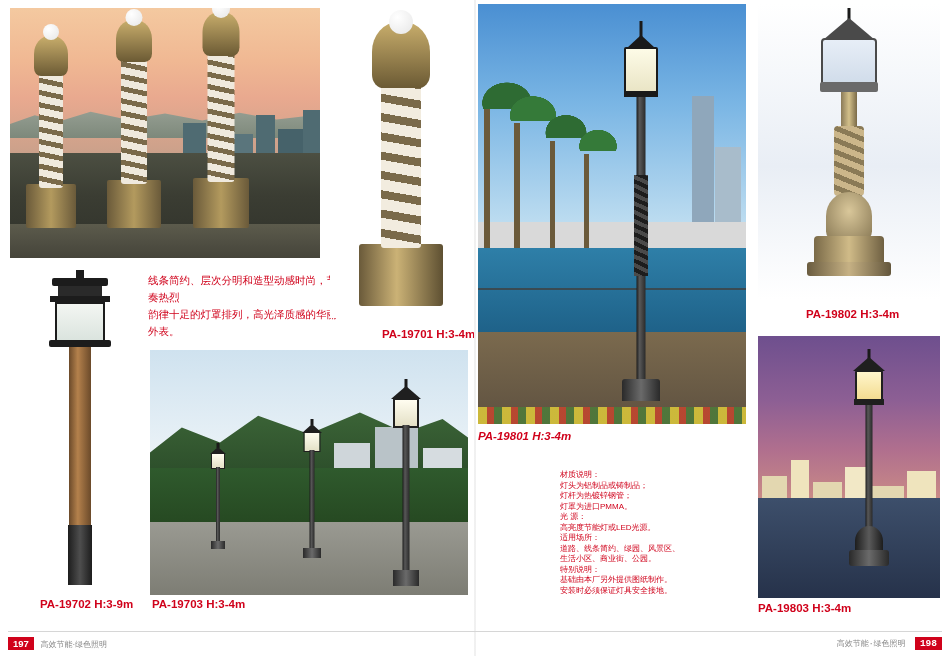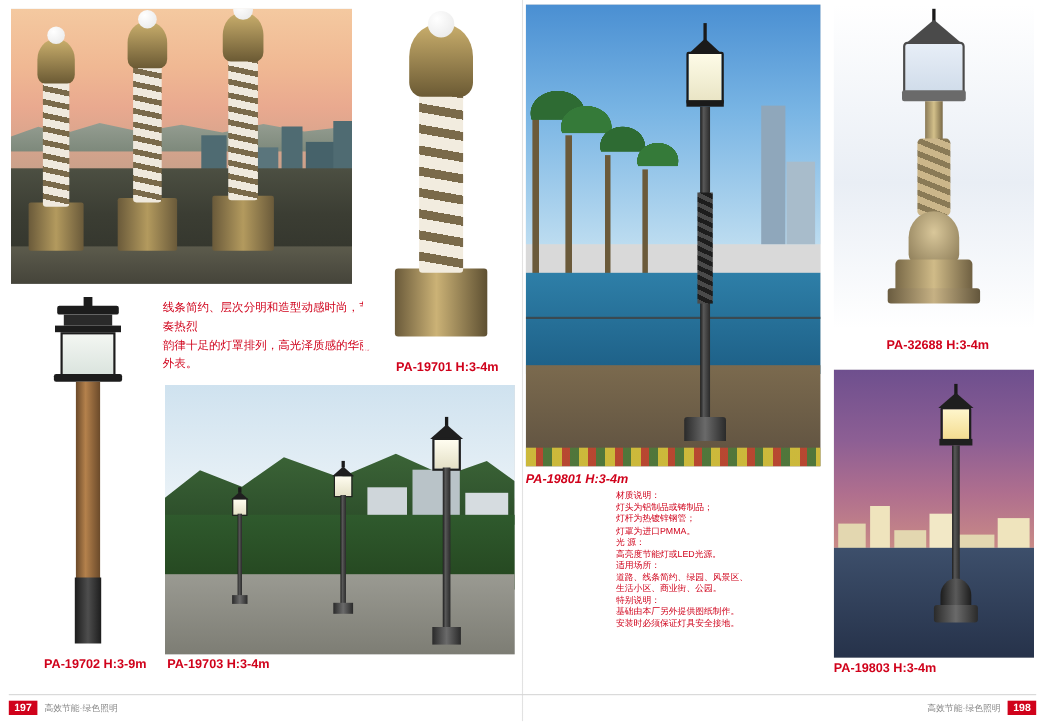--- a/index.html
+++ b/index.html
@@ -223,21 +223,21 @@
   </div>
 
   <div class="photo" id="ph2">
     <div class="dcol" style="left:18%;bottom:4%;width:92px;height:290px;">
       <div class="base" style="width:84px;height:62px;background:linear-gradient(to right,#6a5a3a,#cbb276 45%,#5e5032);border-radius:3px;"></div>
       <div class="shaft" style="width:40px;height:170px;bottom:58px;background:repeating-linear-gradient(10deg,#f2ecdf 0 11px,#7a6a4a 11px 19px);"></div>
       <div class="head" style="width:58px;height:66px;bottom:218px;"></div>
       <div class="globe" style="width:24px;height:24px;bottom:272px;"></div>
     </div>
   </div>
-  <div class="caption" style="left:360px; top:328px;">PA-19701 H:3-4m</div>
+  <div class="caption" style="left:382px; top:328px;">PA-19701 H:3-4m</div>
 
   <div class="photo" id="ph3">
     <div class="sky"></div>
     <div class="palmrow">
       <div class="abs" style="left:4%;bottom:0;width:6px;height:80%;background:#6b5a3a;"></div>
       <div class="abs" style="left:0;top:4%;width:58px;height:30px;background:radial-gradient(ellipse at 50% 80%,#2e6b33 0 60%,transparent 61%);"></div>
       <div class="abs" style="left:26%;bottom:0;width:6px;height:72%;background:#6b5a3a;"></div>
       <div class="abs" style="left:20%;top:12%;width:54px;height:28px;background:radial-gradient(ellipse at 50% 80%,#357a39 0 60%,transparent 61%);"></div>
       <div class="abs" style="left:52%;bottom:0;width:5px;height:62%;background:#6b5a3a;"></div>
       <div class="abs" style="left:46%;top:22%;width:48px;height:26px;background:radial-gradient(ellipse at 50% 80%,#2e6b33 0 60%,transparent 61%);"></div>
@@ -270,21 +270,21 @@
       <div class="abs" style="left:50%;transform:translateX(-50%);top:10px;width:0;height:0;border-left:26px solid transparent;border-right:26px solid transparent;border-bottom:22px solid #4a4a4a;"></div>
       <div class="abs" style="left:50%;transform:translateX(-50%);top:30px;width:52px;height:46px;background:linear-gradient(to bottom,#e7eef7,#cfdbe9);border:2px solid #4a4a4a;border-radius:4px;"></div>
       <div class="abs" style="left:50%;transform:translateX(-50%);top:74px;width:58px;height:10px;background:#6a6a6a;border-radius:2px;"></div>
       <div class="abs" style="left:50%;transform:translateX(-50%);top:84px;width:16px;height:40px;background:linear-gradient(to right,#8a7a58,#d3c08a,#7a6a48);"></div>
       <div class="abs" style="left:50%;transform:translateX(-50%);top:118px;width:30px;height:70px;background:repeating-linear-gradient(22deg,#cbb68a 0 6px,#8a7a56 6px 11px);border-radius:4px;"></div>
       <div class="abs" style="left:50%;transform:translateX(-50%);top:184px;width:46px;height:48px;background:radial-gradient(ellipse at 50% 40%,#d9c79a,#8a7a56);border-radius:50% 50% 18% 18%;"></div>
       <div class="abs" style="left:50%;transform:translateX(-50%);top:228px;width:70px;height:30px;background:linear-gradient(to right,#7a6a48,#d0bb88,#6f6042);border-radius:4px;"></div>
       <div class="abs" style="left:50%;transform:translateX(-50%);top:254px;width:84px;height:14px;background:linear-gradient(to right,#6a5c40,#c6b184,#63563c);border-radius:3px;"></div>
     </div>
   </div>
-  <div class="caption" style="left:806px; top:308px;">PA-32688 H:3-4m</div>
+  <div class="caption" style="left:806px; top:308px;">PA-19802 H:3-4m</div>
 
   <div class="photo" id="ph5">
     <div class="lamp" style="left:50%;transform:translateX(-50%);top:8px;width:100px;height:320px;">
       <div class="abs" style="left:50%;transform:translateX(-50%);top:0;width:8px;height:10px;background:#1c1c1c;"></div>
       <div class="abs" style="left:50%;transform:translateX(-50%);top:8px;width:56px;height:8px;background:#1c1c1c;border-radius:2px;"></div>
       <div class="abs" style="left:50%;transform:translateX(-50%);top:16px;width:44px;height:10px;background:#2a2a2a;"></div>
       <div class="abs" style="left:50%;transform:translateX(-50%);top:26px;width:60px;height:6px;background:#1c1c1c;"></div>
       <div class="abs" style="left:50%;transform:translateX(-50%);top:32px;width:46px;height:40px;background:linear-gradient(to bottom,#f3f6f2,#d8e2dc);border:2px solid #1c1c1c;"></div>
       <div class="abs" style="left:50%;transform:translateX(-50%);top:70px;width:62px;height:7px;background:#1c1c1c;border-radius:2px;"></div>
       <div class="abs" style="left:50%;transform:translateX(-50%);top:77px;width:22px;height:180px;background:linear-gradient(to right,#6b4a2a,#b4814c 40%,#6b4a2a);"></div>
@@ -320,21 +320,21 @@
     <div class="lamp" style="left:16%;top:38%;width:34px;height:44%;">
       <div class="finial" style="top:0;height:5px;"></div>
       <div class="abs" style="left:50%;transform:translateX(-50%);top:4px;width:0;height:0;border-left:8px solid transparent;border-right:8px solid transparent;border-bottom:7px solid #1f1f1f;"></div>
       <div class="abs" style="left:50%;transform:translateX(-50%);top:10px;width:12px;height:14px;background:linear-gradient(to bottom,#fffdf0,#e4e0c6);border:1px solid #1f1f1f;"></div>
       <div class="pole" style="top:24px;bottom:4%;width:4px;"></div>
       <div class="foot" style="bottom:2%;width:14px;height:8px;"></div>
     </div>
   </div>
   <div class="caption" style="left:152px; top:598px;">PA-19703 H:3-4m</div>
 
-  <div class="spec-block" style="left:560px; top:446px;">
+  <div class="spec-block" style="left:560px; top:470px;">
     <div class="row">材质说明：</div>
     <div class="row">灯头为铝制品或铸制品；</div>
     <div class="row">灯杆为热镀锌钢管；</div>
     <div class="row">灯罩为进口PMMA。</div>
     <div class="row">光    源：</div>
     <div class="row">高亮度节能灯或LED光源。</div>
     <div class="row">适用场所：</div>
     <div class="row">道路、线条简约、绿园、风景区、</div>
     <div class="row">生活小区、商业街、公园。</div>
     <div class="row">特别说明：</div>
@@ -366,18 +366,18 @@
   <div class="caption" style="left:758px; top:602px;">PA-19803 H:3-4m</div>
 
   <div class="spine"></div>
   <div class="footer-rule"></div>
 
   <div class="footer-left" style="left:8px;">
     <span class="pagenum">197</span>
     <span class="footer-txt">高效节能·绿色照明</span>
   </div>
 
-  <div class="footer-right" style="right:8px;">
+  <div class="footer-right" style="right:8px;font-family:Liberation Mono, monospace;">
     <span class="footer-txt">高效节能·绿色照明</span>
     <span class="pagenum">198</span>
   </div>
 
 </div>
 
 </body></html>

